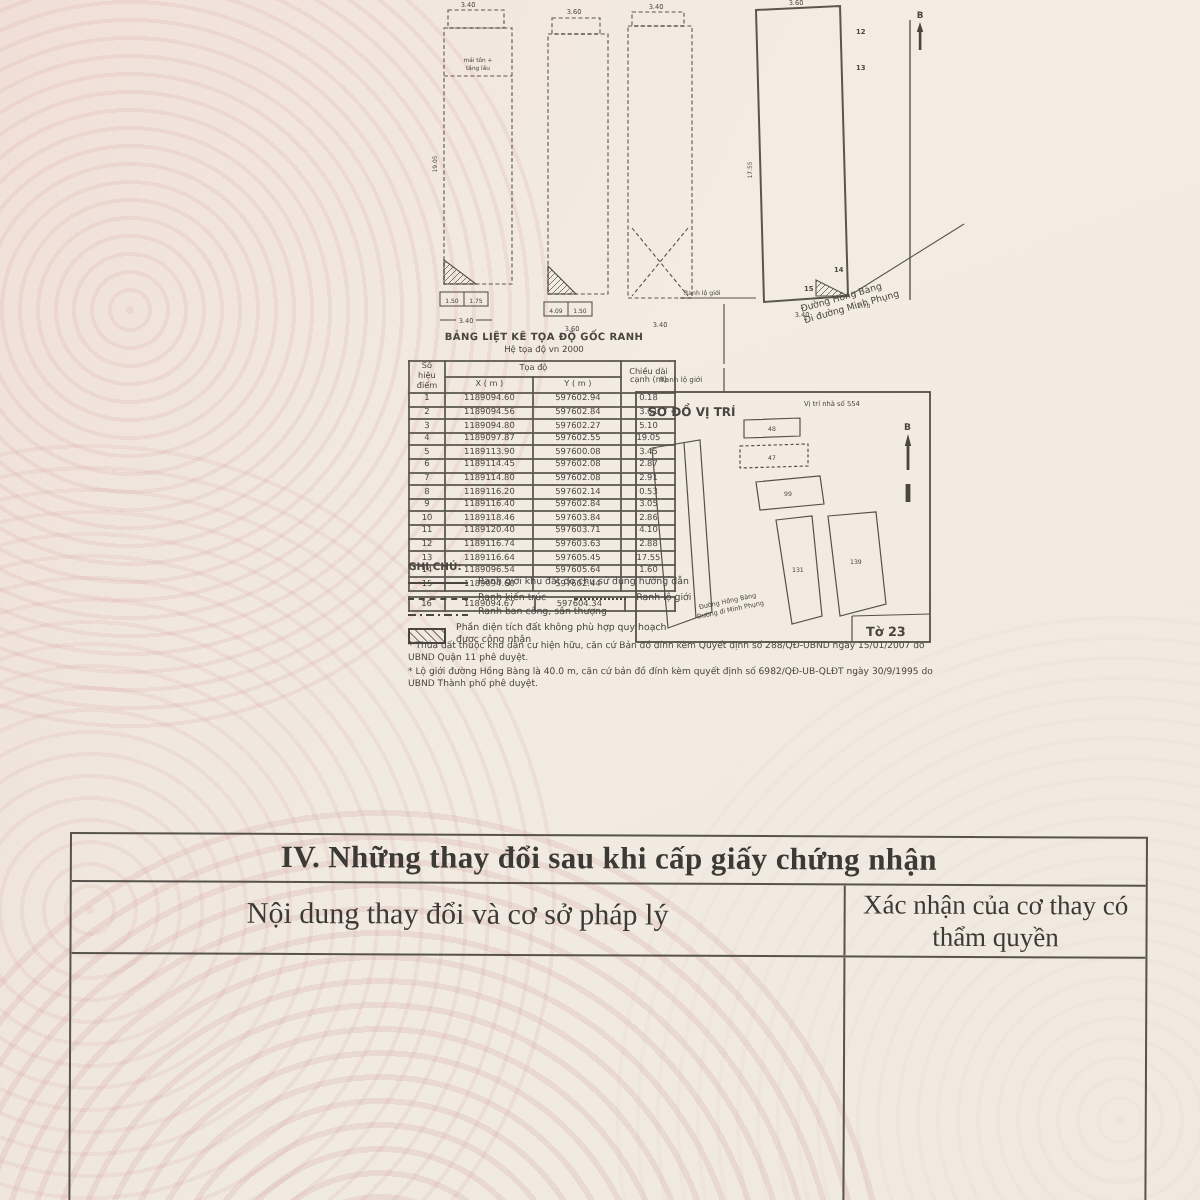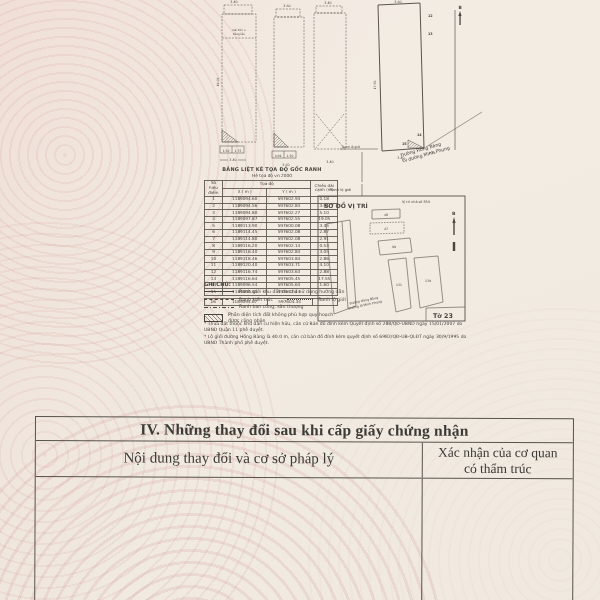--- a/index.html
+++ b/index.html
@@ -345,20 +345,20 @@
       <text x="38" y="117" font-size="3.2">Đường Hồng Bàng</text>
       <text x="36" y="121.5" font-size="3.2">Đường đi Minh Phụng</text>
     </g>
     <text x="121" y="134" font-size="6.4" font-weight="bold">Tờ 23</text>
   </svg>
 
   <div class="sec4">
     <div class="sec4-title">IV. Những thay đổi sau khi cấp giấy chứng nhận</div>
     <div class="sec4-head">
       <div class="sec4-head-left">Nội dung thay đổi và cơ sở pháp lý</div>
-      <div class="sec4-head-right">Xác nhận của cơ quan có thẩm trúc</div>
+      <div class="sec4-head-right">Xác nhận của cơ thay có thẩm quyền</div>
     </div>
     <div class="sec4-body">
       <div class="sec4-body-left"></div>
       <div class="sec4-body-right"></div>
     </div>
   </div>
 </div>
 
 </body></html>

